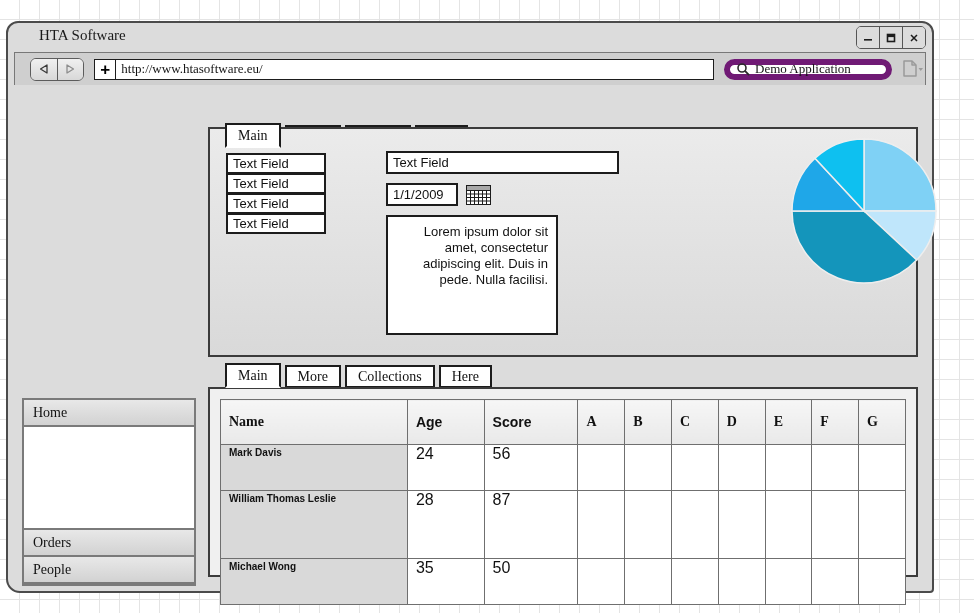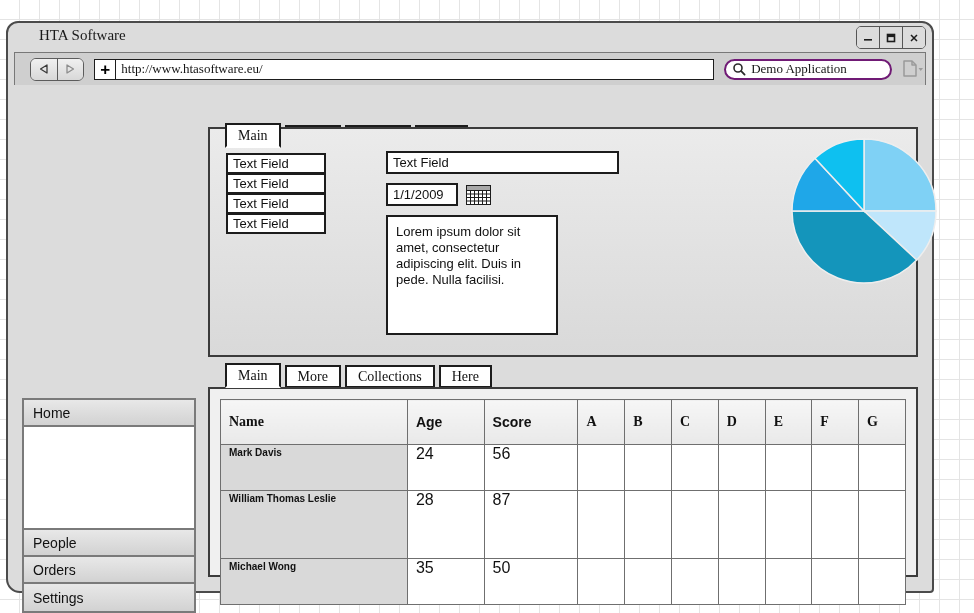--- a/index.html
+++ b/index.html
@@ -72,21 +72,21 @@
     width:20px;display:flex;align-items:center;justify-content:center;
     border-right:1px solid #1d1d1d;font-size:17px;font-weight:bold;
     font-family:"Liberation Sans", sans-serif;color:#000;line-height:1;
   }
   .urltext{
     flex:1;display:flex;align-items:center;padding-left:5px;
     font-family:"Liberation Serif", serif;font-size:13px;color:#151515;
   }
   .searchbox{
     margin-left:10px;height:21px;width:170px;
-    border:2px solid #701a75;border-radius:11px;background:#fff;
+    border:6px solid #701a75;border-radius:11px;background:#fff;
     display:flex;align-items:center;box-sizing:border-box;
   }
   .search-icon{margin-left:6px;display:flex;align-items:center;}
   .searchtext{
     margin-left:5px;font-family:"Liberation Serif", serif;
     font-size:13px;color:#151515;
   }
   .pagebtn{
     margin-left:9px;display:flex;align-items:center;
   }
@@ -102,31 +102,32 @@
     position:absolute;left:8px;top:313px;width:174px;
     border:2px solid #7a7a7a;
     background:#fff;box-sizing:border-box;
   }
   .acc-header{
     height:27px;box-sizing:border-box;
     background:linear-gradient(#e8e8e8,#d2d2d2);
     border-bottom:2px solid #7a7a7a;
     display:flex;align-items:center;
     padding-left:9px;
-    font-family:Liberation Sans, sans-serif;font-size:14px;color:#111;
+    font-family:Liberation Serif, serif;font-size:14px;color:#111;
   }
   .acc-header.last{border-bottom:none;}
   .acc-panel{height:101px;background:#ffffff;border-bottom:2px solid #7a7a7a;}
 
   
   .panel-top{
     position:absolute;left:194px;top:42px;right:8px;height:230px;
     background:linear-gradient(#ebebeb,#d9d9d9);
     border:2px solid #3b3b3b;
     box-sizing:border-box;
+    text-align:right;
   }
   
   .tabstrip{position:absolute;display:flex;align-items:flex-end;}
   .tab{
     height:23px;box-sizing:border-box;
     background:#ffffff;border:2px solid #1c1c1c;
     display:flex;align-items:center;justify-content:center;
     padding:0 11px;margin-right:4px;
     font-family:"Liberation Serif", serif;font-size:14px;color:#111;
   }
@@ -266,23 +267,22 @@
         <path d="M17.5 9 L22 9 L19.75 12 Z" fill="#9b9b9b"></path>
       </svg>
     </div>
   </div>
 
   <div class="content">
 
     <div class="sidebar">
       <div class="acc-header">Home</div>
       <div class="acc-panel"></div>
+      <div class="acc-header">Orders</div>
       <div class="acc-header">People</div>
-      <div class="acc-header">Orders</div>
-      <div class="acc-header last">Settings</div>
     </div>
 
     <div class="tabstrip" style="left:211px;top:38px;">
       <div class="tab active">Main</div>
       <div class="tab">More</div>
       <div class="tab">Details</div>
       <div class="tab">Here</div>
     </div>
 
     <div class="panel-top">

